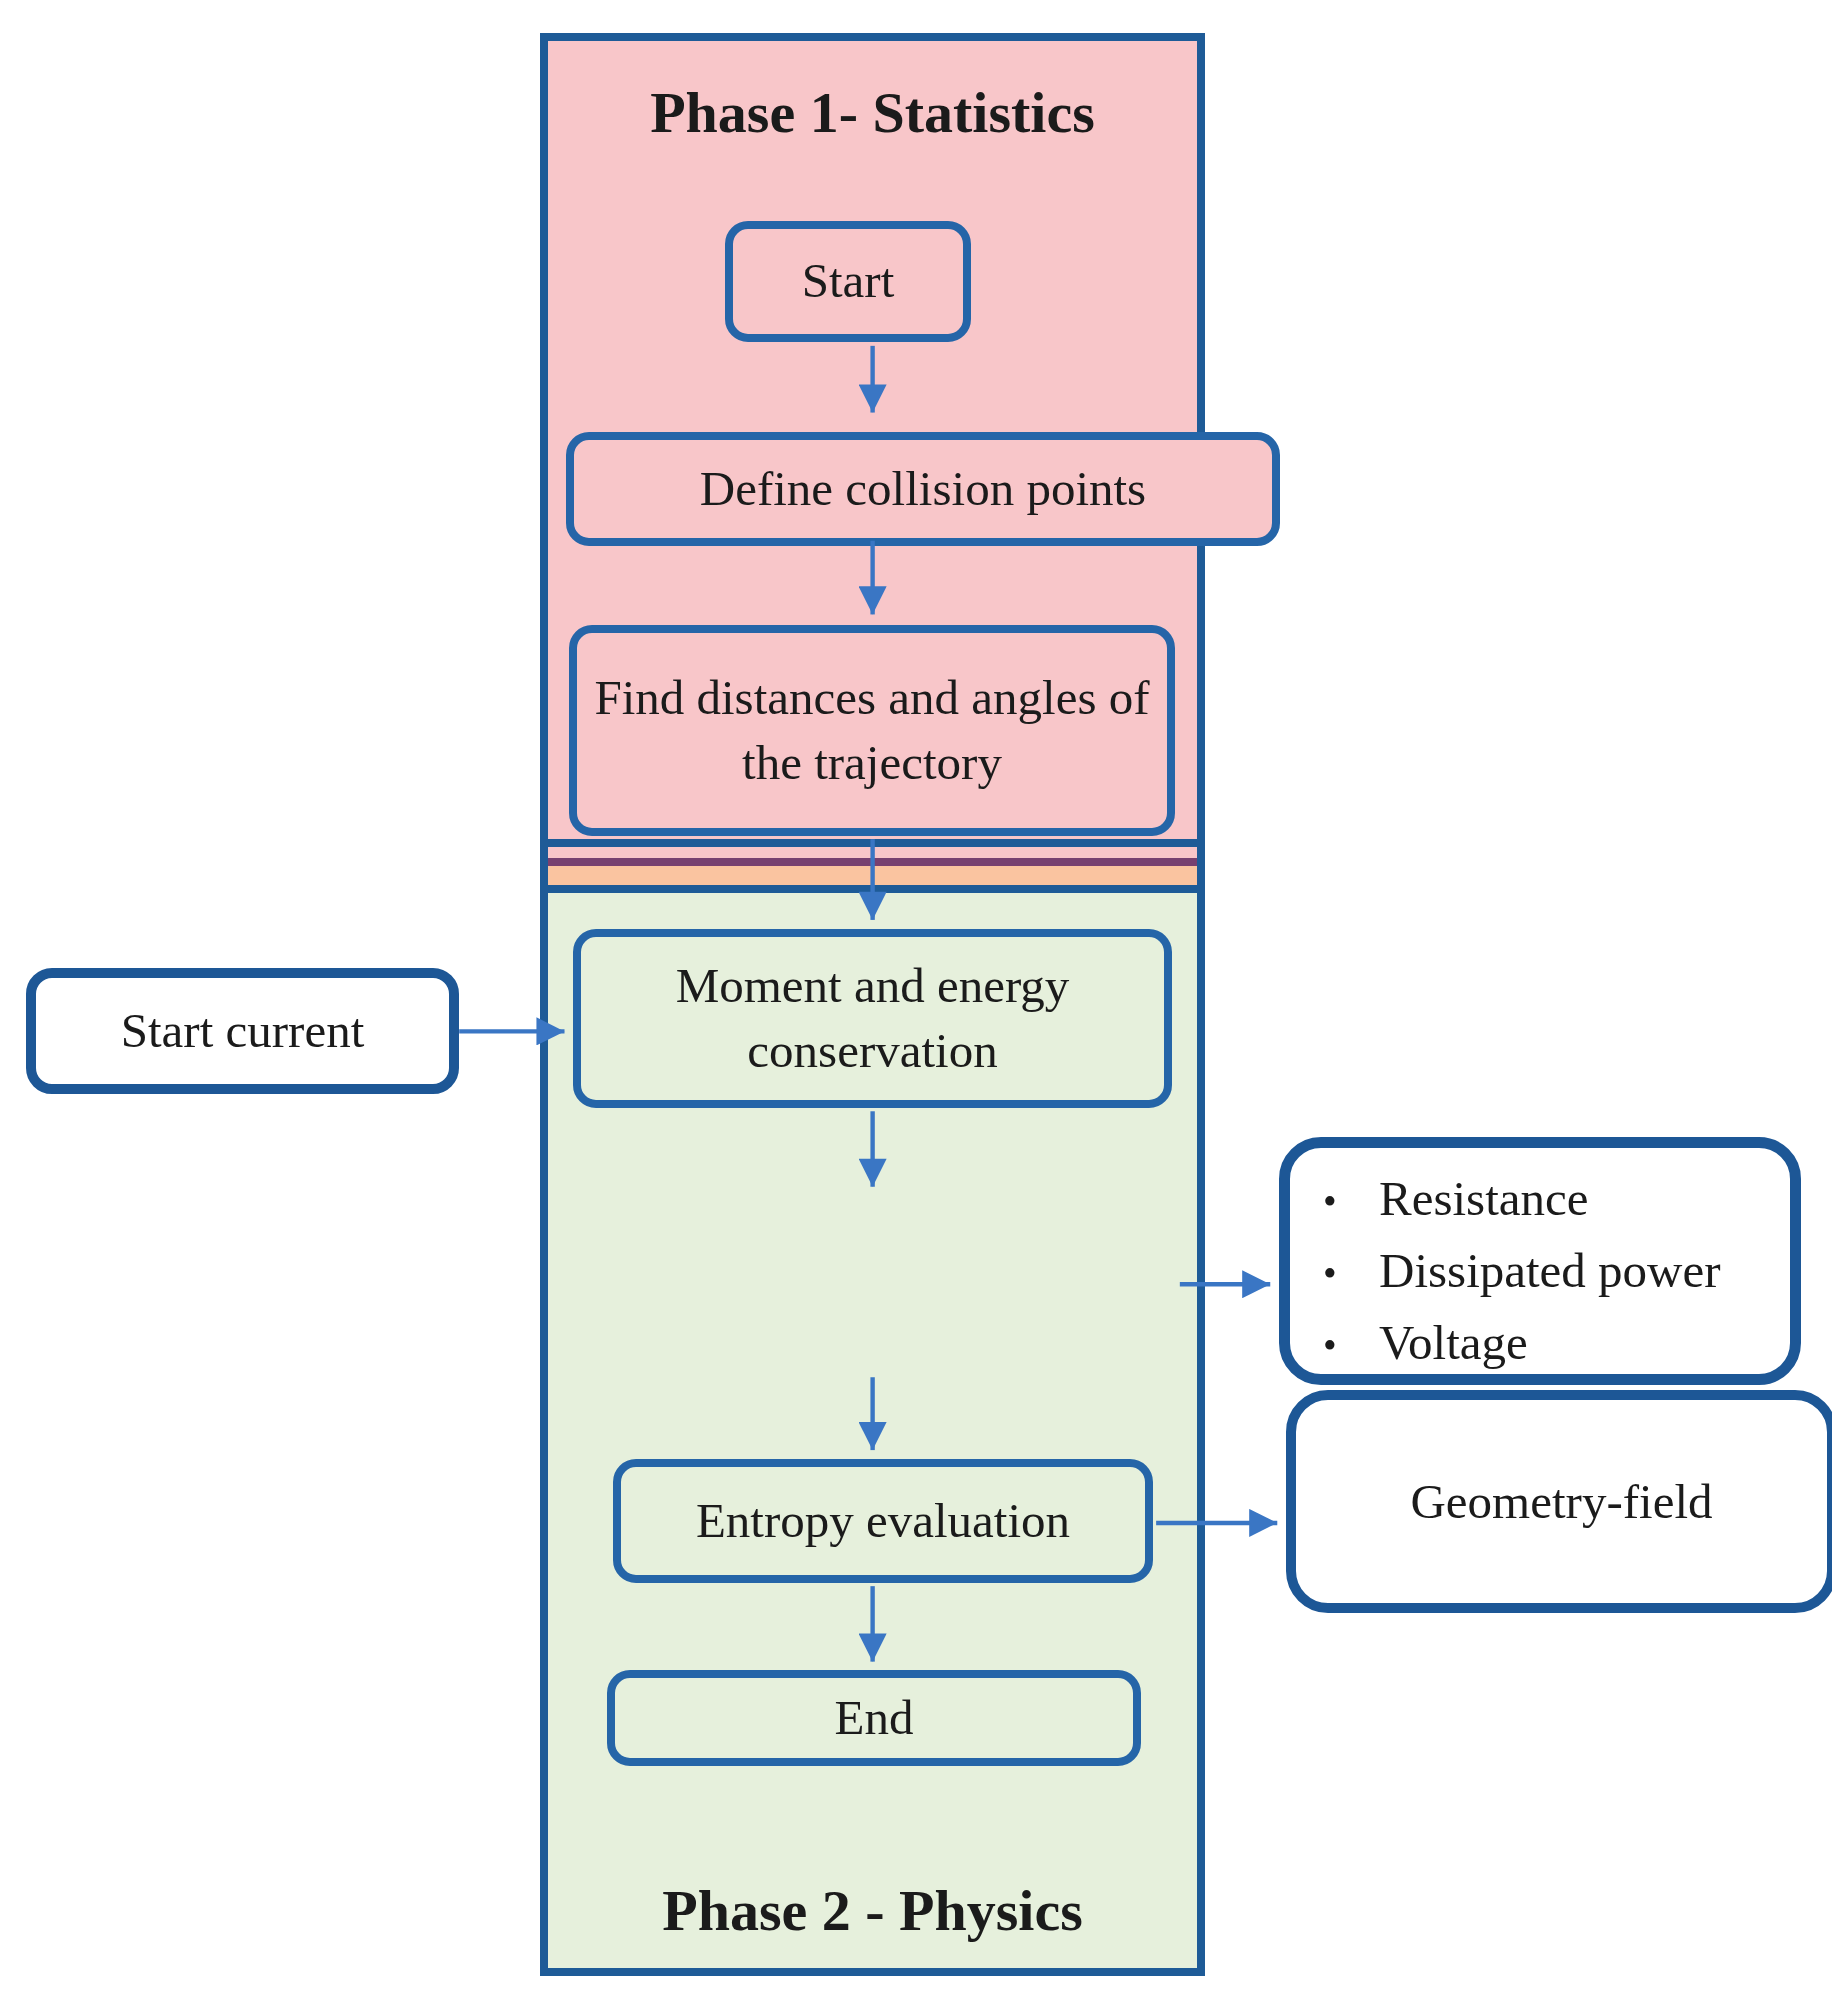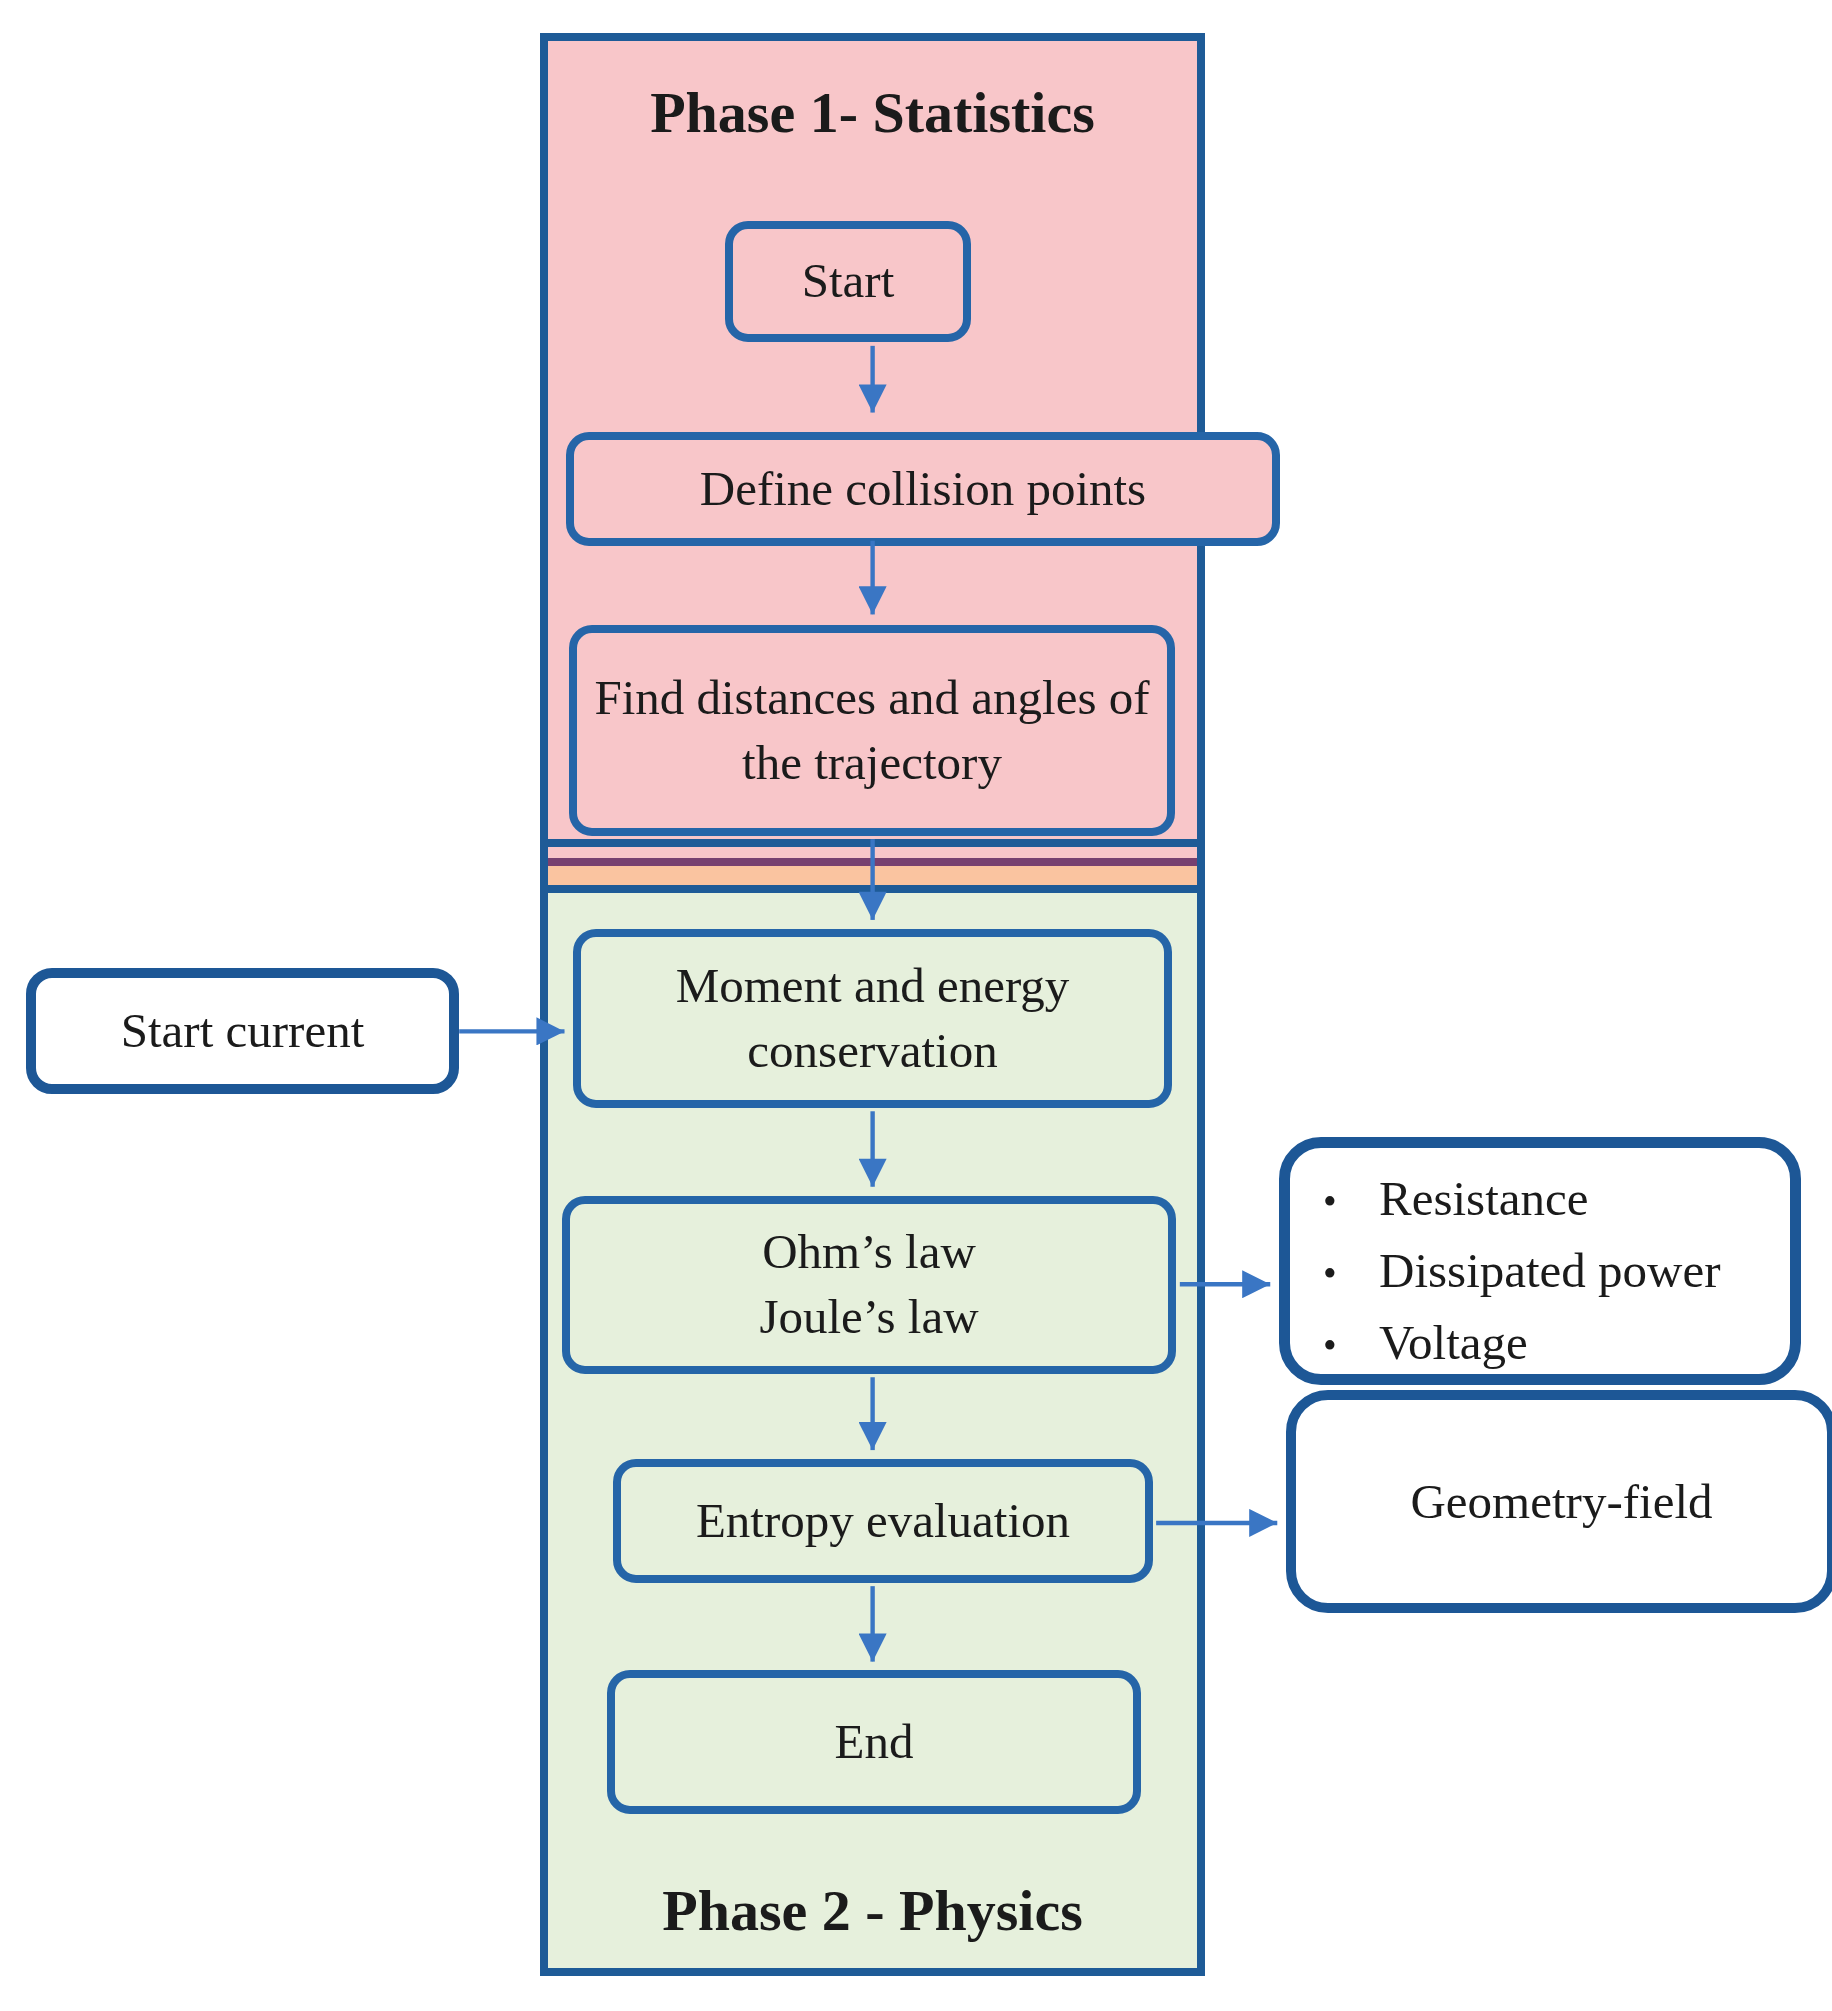--- a/index.html
+++ b/index.html
@@ -41,21 +41,21 @@
   }
   .pinkfill{background:var(--pink,#f8c6c9);}
   .greenfill{background:var(--green,#e6f0dc);border-radius:23px;}
   .whitefill{background:#ffffff;border-color:var(--side-border,#1d5796);}
   #box-start   {left:725px;top:221px; width:246px;height:121px;}
   #box-define  {left:566px;top:432px; width:714px;height:114px;}
   #box-find    {left:569px;top:625px; width:606px;height:211px;}
   #box-moment  {left:573px;top:929px;width:599px;height:179px;}
   #box-ohm     {left:562px;top:1196px;width:614px;height:178px;}
   #box-entropy {left:613px;top:1459px;width:540px;height:124px;}
-  #box-end     {left:607px;top:1670px;width:534px;height:144px;}
+  #box-end     {left:607px;top:1670px;width:534px;height:96px;}
   #box-input   {left:26px; top:968px;width:433px;height:126px;border-width:10.5px;border-radius:26px;}
   #box-outputs {
     left:1279px;top:1137px;width:522px;height:248px;
     border-width:11.4px;border-radius:42px;
     display:block;text-align:left;padding:19.3px 14px 0 33px;
   }
   #box-geometry{
     left:1286px;top:1390px;width:551px;height:223px;
     border-width:10.5px;border-radius:42px;line-height:1.5;
   }
@@ -91,24 +91,20 @@
   </div>
 
   <div class="node pinkfill" id="box-find">
     <span>Find distances and angles of the trajectory</span>
   </div>
 
   <div class="node greenfill" id="box-moment">
     <span>Moment and energy conservation</span>
   </div>
 
-  <div class="node greenfill" id="box-ohm">
-    <span>Ohm’s law</span>
-    <span>Joule’s law</span>
-  </div>
 
   <div class="node greenfill" id="box-entropy">
     <span>Entropy evaluation</span>
   </div>
 
   <div class="node greenfill" id="box-end">
     <span>End</span>
   </div>
 
   <div class="node whitefill" id="box-input">

